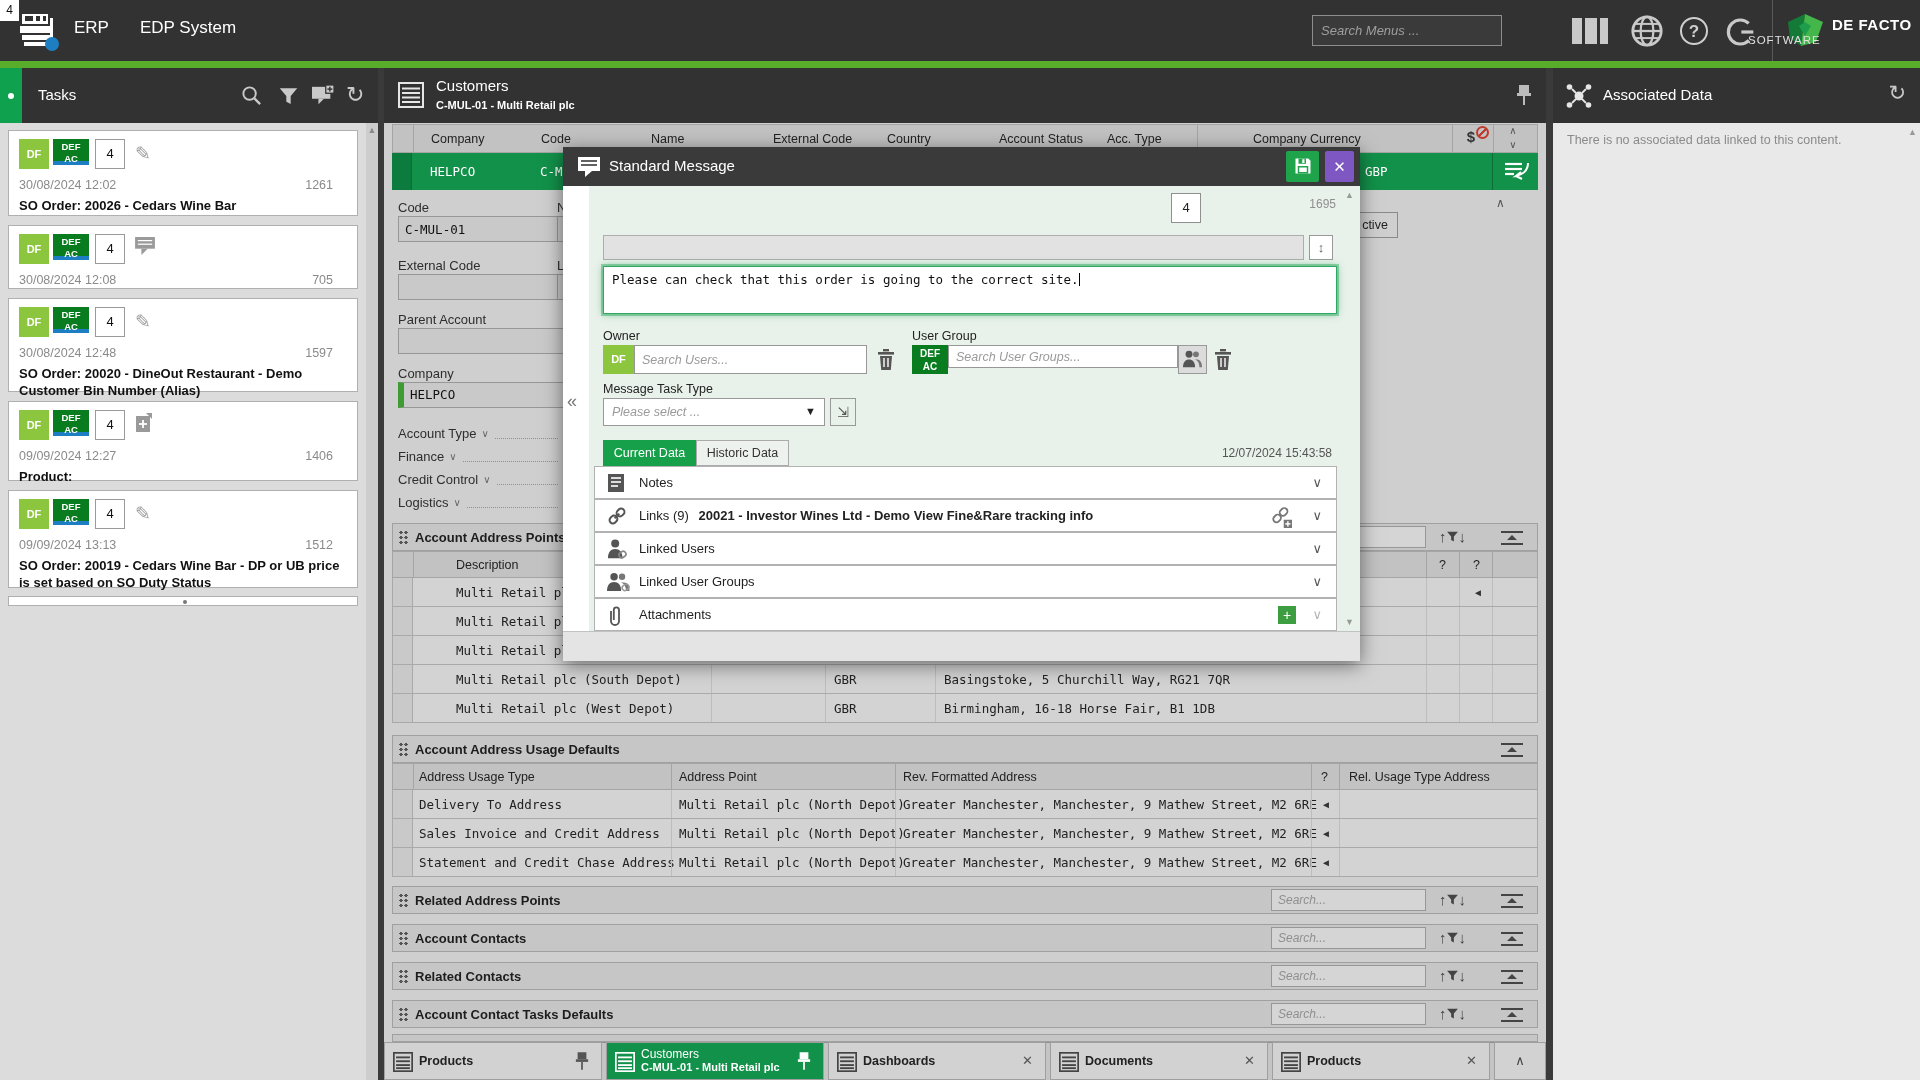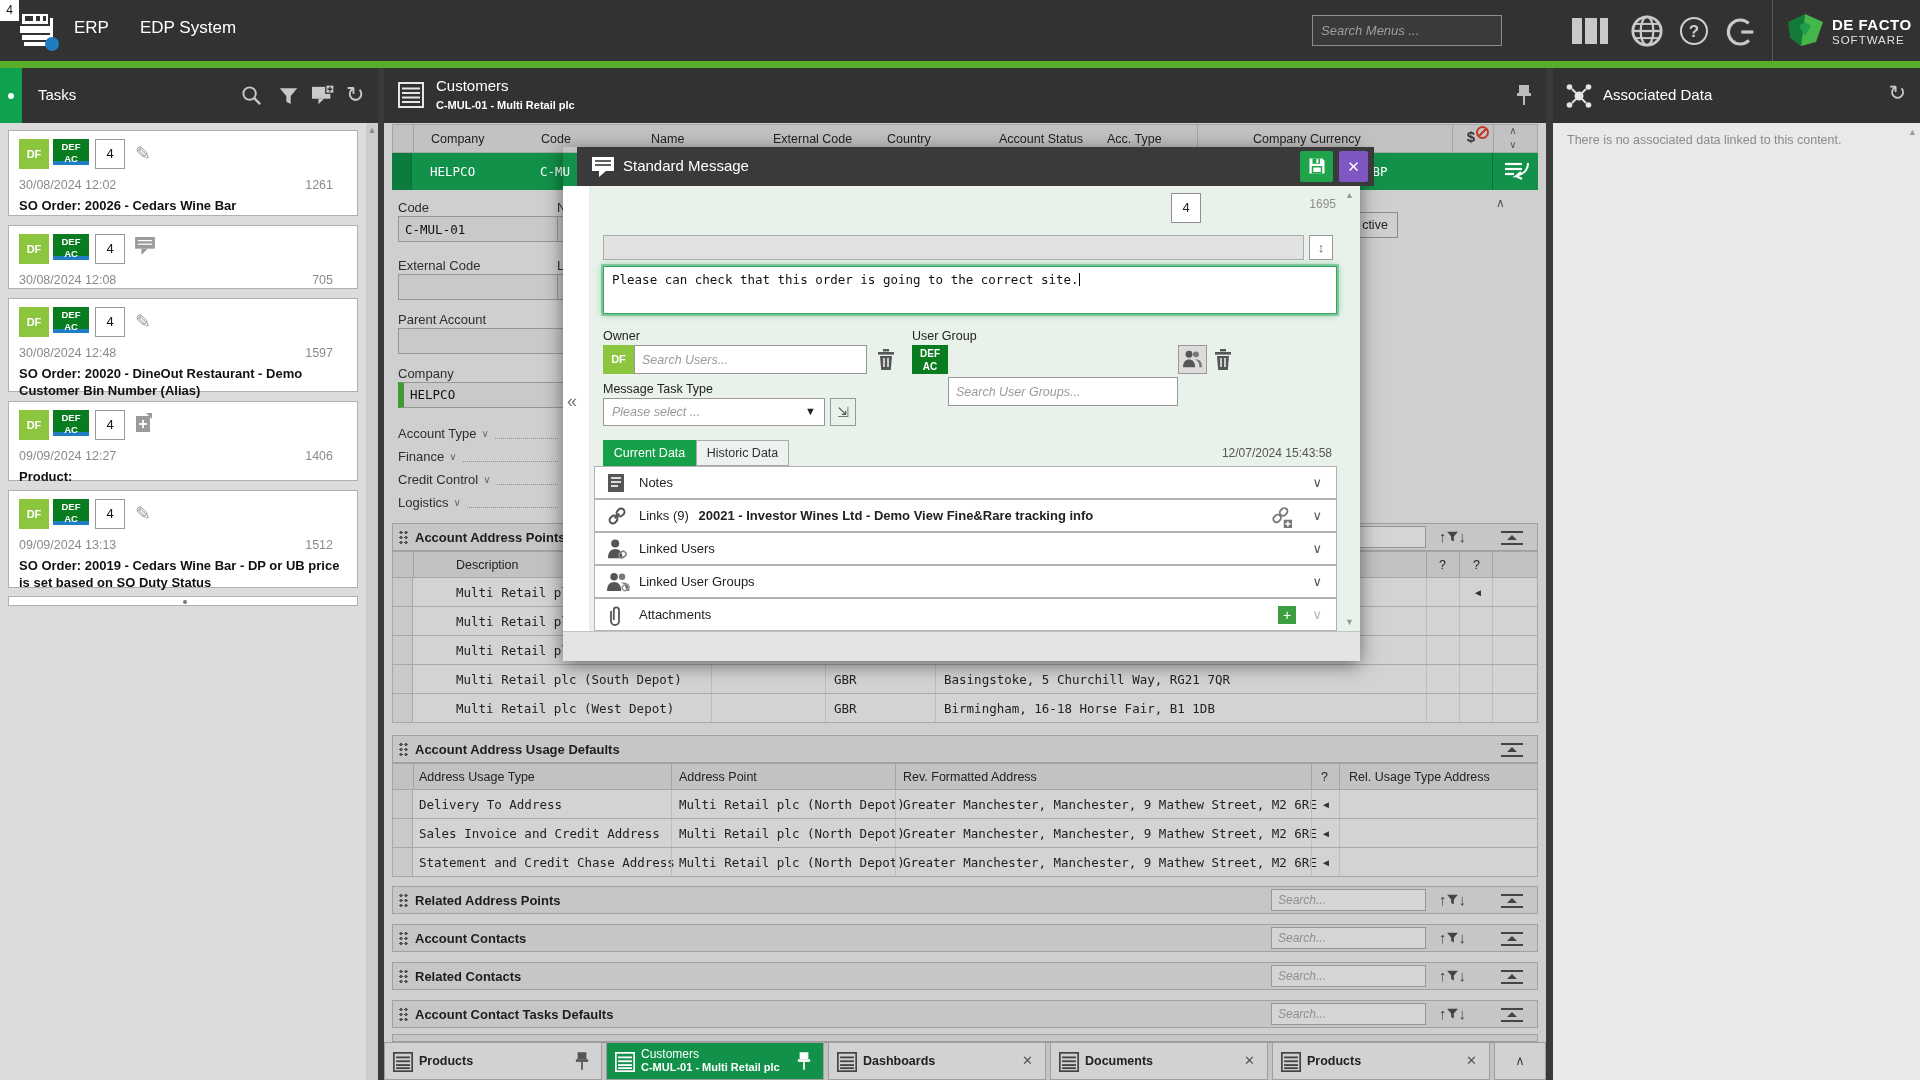--- a/index.html
+++ b/index.html
@@ -85,21 +85,21 @@
 .btab{position:absolute;top:0;width:218px;height:38px;background:#d2d2d2;border:1px solid #9f9f9f;cursor:default}
 .btab .lbl{position:absolute;left:34px;top:11px;font-size:12.5px;font-weight:600;color:#222}
 .btab-active{background:#12914a}
 .btab-active .lbl{color:#fff;font-weight:normal;top:4px;font-size:12px}
 .btab .sub{position:absolute;left:34px;top:18px;font-size:11px;font-weight:bold;color:#fff}
 .tabx{position:absolute;right:12px;top:10px;color:#555;font-size:13px}
 
 .assoc-body{left:1553px;top:123px;width:367px;height:957px;background:#e9e9e9}
 
 .modal{left:563px;top:147px;width:797px;height:514px;z-index:10;box-shadow:0 4px 18px rgba(0,0,0,.5)}
-.mtitle{position:absolute;left:14px;top:0;width:797px;height:39px;background:#3a3a3a}
+.mtitle{position:absolute;left:0;top:0;width:797px;height:39px;background:#3a3a3a}
 .mgutter{position:absolute;left:0;top:39px;width:26px;height:445px;background:#fff}
 .mbody{position:absolute;left:26px;top:39px;width:771px;height:445px;background:#e8f1ea}
 .mstrip{position:absolute;left:0;top:484px;width:797px;height:30px;background:#e4e4e4;border-top:1px solid #c2c2c2}
 .mbtn{position:absolute;top:4px;width:33px;height:31px;border-radius:2px;text-align:center}
 .minput{position:absolute;background:#fff;border:1px solid #8f8f8f;font-family:"DejaVu Sans Mono",monospace;
   font-size:12.5px;color:#111;padding:0 7px}
 .srch{position:absolute;background:#fff;border:1px solid #979797;font-size:12.5px;padding:0 7px;
   font-style:italic;color:#777}
 .srch::placeholder{color:#9a9a9a;font-style:italic}
 .mlabel{position:absolute;font-size:12.5px;color:#222}
@@ -152,21 +152,21 @@
     <path d="M18.5 5.5a9 9 0 1 0 .2 12.8" fill="none" stroke="#c9c9c9" stroke-width="2.4"></path>
     <line x1="13" y1="12" x2="22" y2="12" stroke="#c9c9c9" stroke-width="2.4"></line>
   </svg>
   <div class="abs tb-divider"></div>
   <svg class="abs" style="left:1786px;top:12px" width="40" height="38" viewBox="0 0 40 38">
     <polygon points="2,10 19,2 15,34 4,26" fill="#147a38"></polygon>
     <polygon points="19,2 37,10 30,30 15,34" fill="#45b649"></polygon>
     <polygon points="13,14 19,10 25,14 19,24" fill="#1e9e4c"></polygon>
   </svg>
   <div class="abs brand-top" style="left:1832px;top:16px">DE FACTO</div>
-  <div class="abs brand-bottom" style="left:1832px;top:34px">SOFTWARE</div>
+  <div class="abs brand-bottom" style="left:1748px;top:34px">SOFTWARE</div>
 
   <div class="abs stripe"></div>
 
   <div class="abs phead" style="left:0;top:68px;width:378px">
     <div class="abs" style="left:0;top:0;width:22px;height:55px;background:#0fa14d">
       <div style="position:absolute;left:8px;top:25px;width:6px;height:6px;border-radius:50%;background:#fff"></div>
     </div>
     <div class="abs ptitle" style="left:38px;top:18px">Tasks</div>
     <svg class="abs" style="left:240px;top:16px" width="23" height="23" viewBox="0 0 24 24">
       <circle cx="10" cy="10" r="6.5" fill="none" stroke="#c9c9c9" stroke-width="2"></circle>
@@ -644,21 +644,21 @@
         <rect x="1" y="3" width="16" height="2.6" fill="#555"></rect>
       <path d="M3 7h12l-1.2 14H4.2z" fill="#555"></path>
       <line x1="7" y1="9" x2="7" y2="18" stroke="#fff" stroke-width="1.4"></line>
         <line x1="11" y1="9" x2="11" y2="18" stroke="#fff" stroke-width="1.4"></line>
     </svg>
     <div class="mlabel" style="left:349px;top:182px">User Group</div>
     <div class="abs" style="left:349px;top:198px;width:36px;height:29px;background:#097c1f;color:#fff;font-weight:bold;font-size:10px;text-align:center;line-height:13px;padding-top:2px">
       <span>DEF</span><br>
       <span>AC</span>
     </div>
-    <input class="srch" style="left: 385px; top: 198px; width: 230px; height: 29px; margin-top: 32px;" placeholder="Search User Groups...">
+    <input class="srch" style="left: 385px; top: 198px; width: 230px; height: 23px;" placeholder="Search User Groups...">
     <div class="abs" style="left:615px;top:198px;width:29px;height:29px;background:#dcdcdc;border:1px solid #999">
       <svg width="21" height="19" viewBox="0 0 24 22" style="margin:4px 0 0 3px">
         <circle cx="8" cy="5" r="4" fill="#555"></circle>
           <path d="M1 20c0-6 3-9 7-9s7 3 7 9z" fill="#555"></path>
         <circle cx="16" cy="5" r="3.4" fill="#777"></circle>
           <path d="M14 11c3.5.4 6 3.4 6 9h3c0-6-2.5-9-6-9z" fill="#777"></path>
       </svg>
     </div>
     <svg class="abs" style="left:651px;top:202px" width="18" height="21" viewBox="0 0 18 21">
       <rect x="6" y="0" width="6" height="2.4" fill="#555"></rect>

